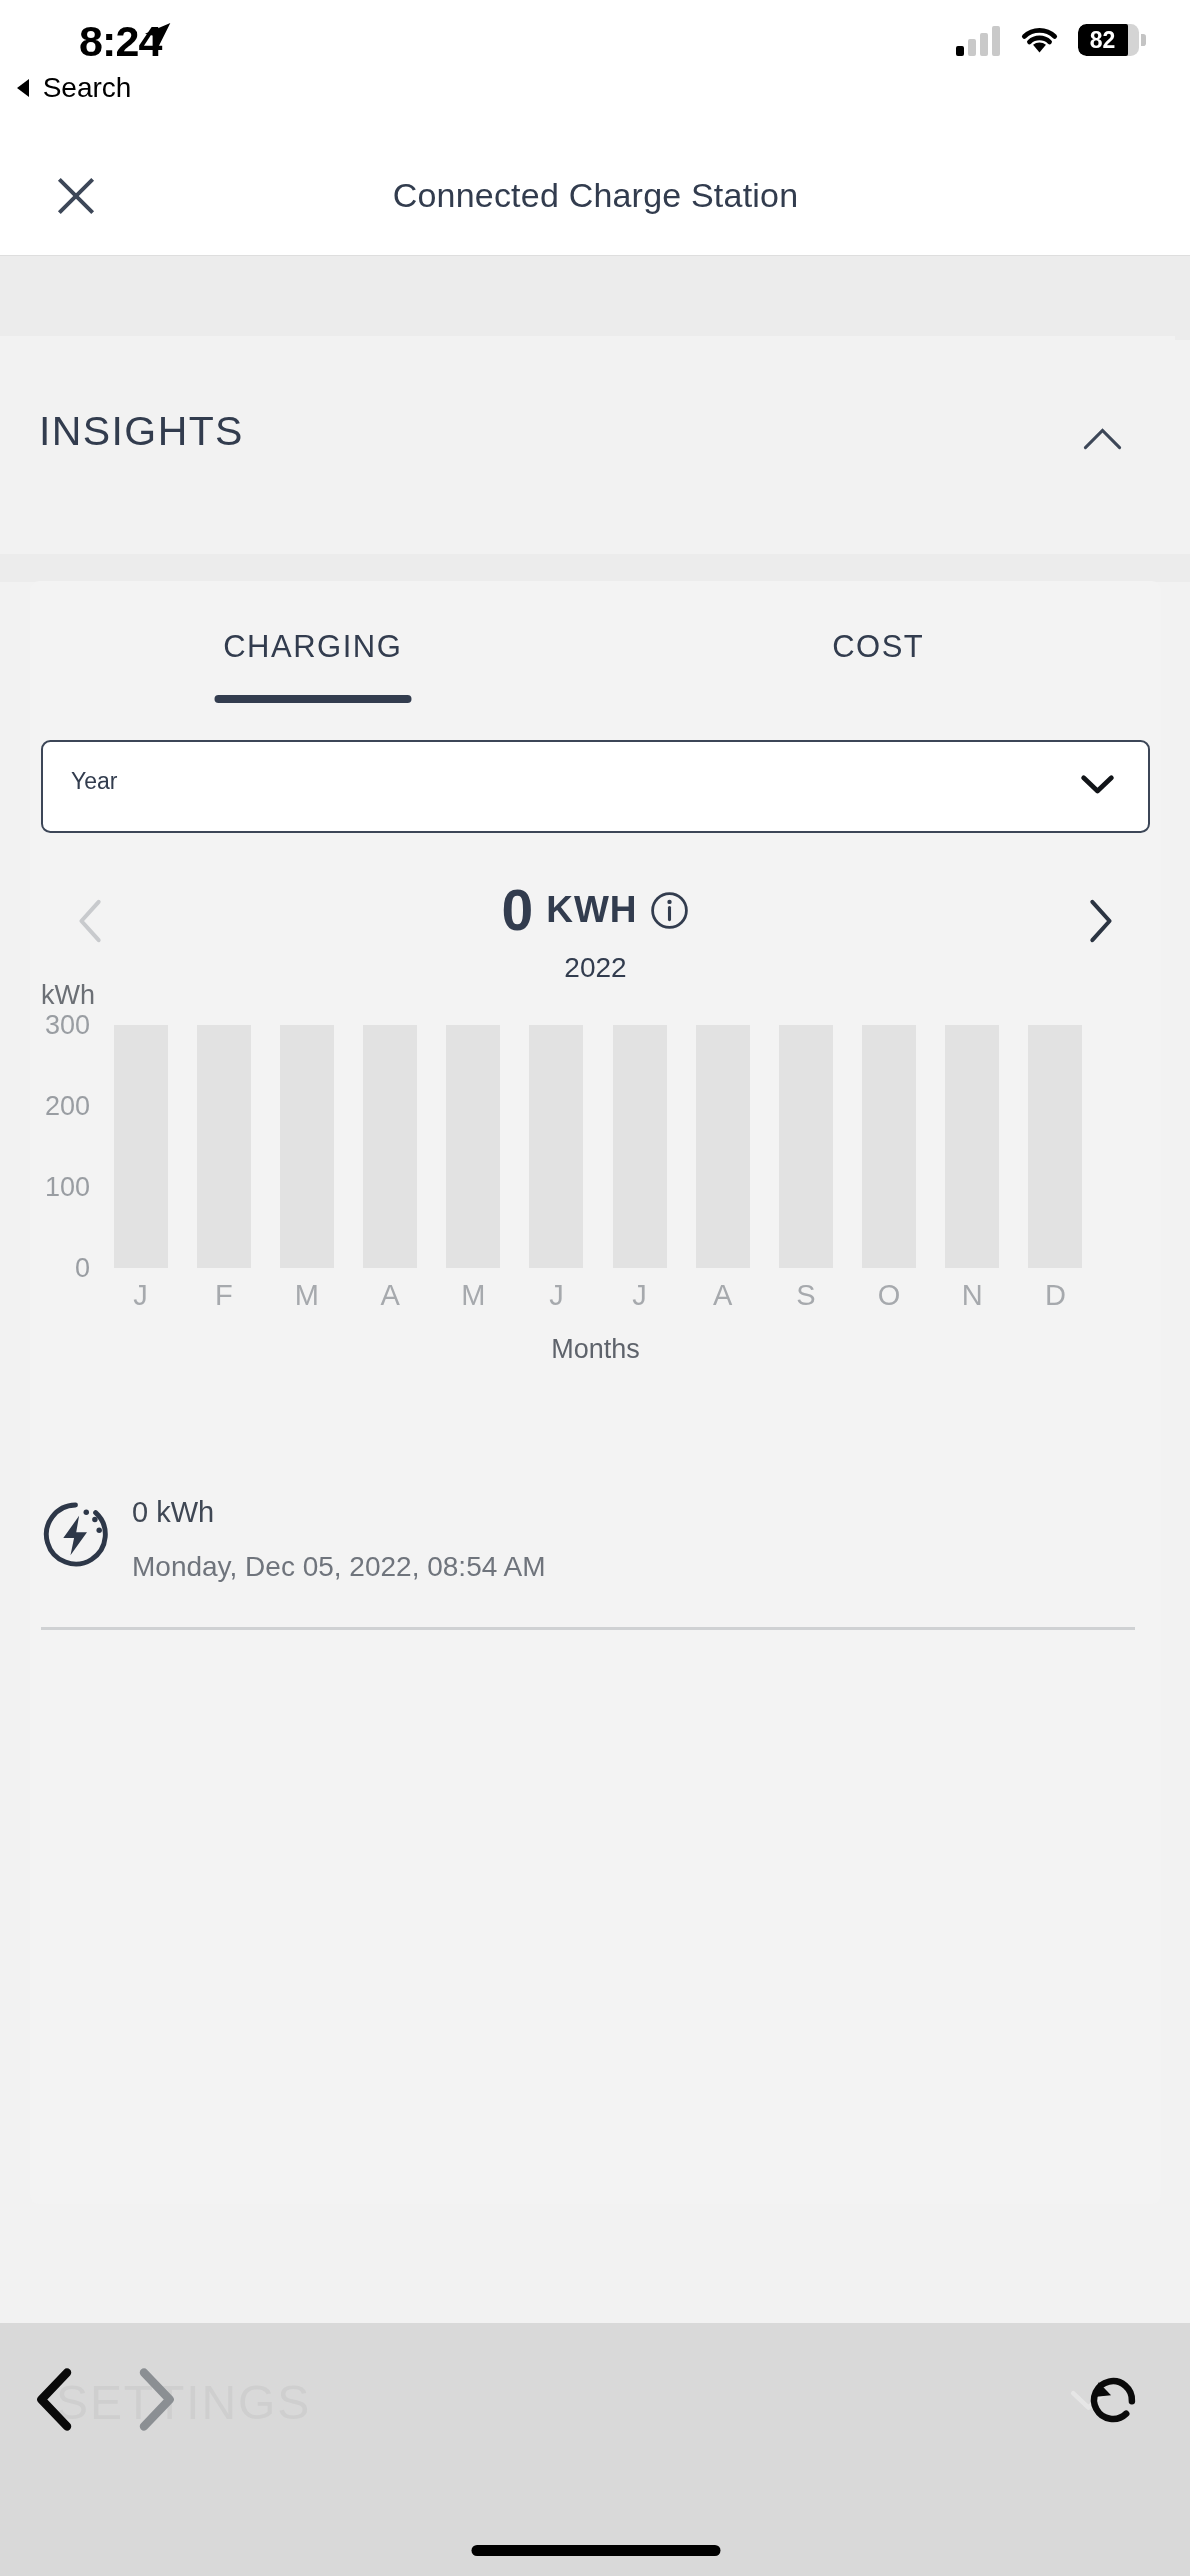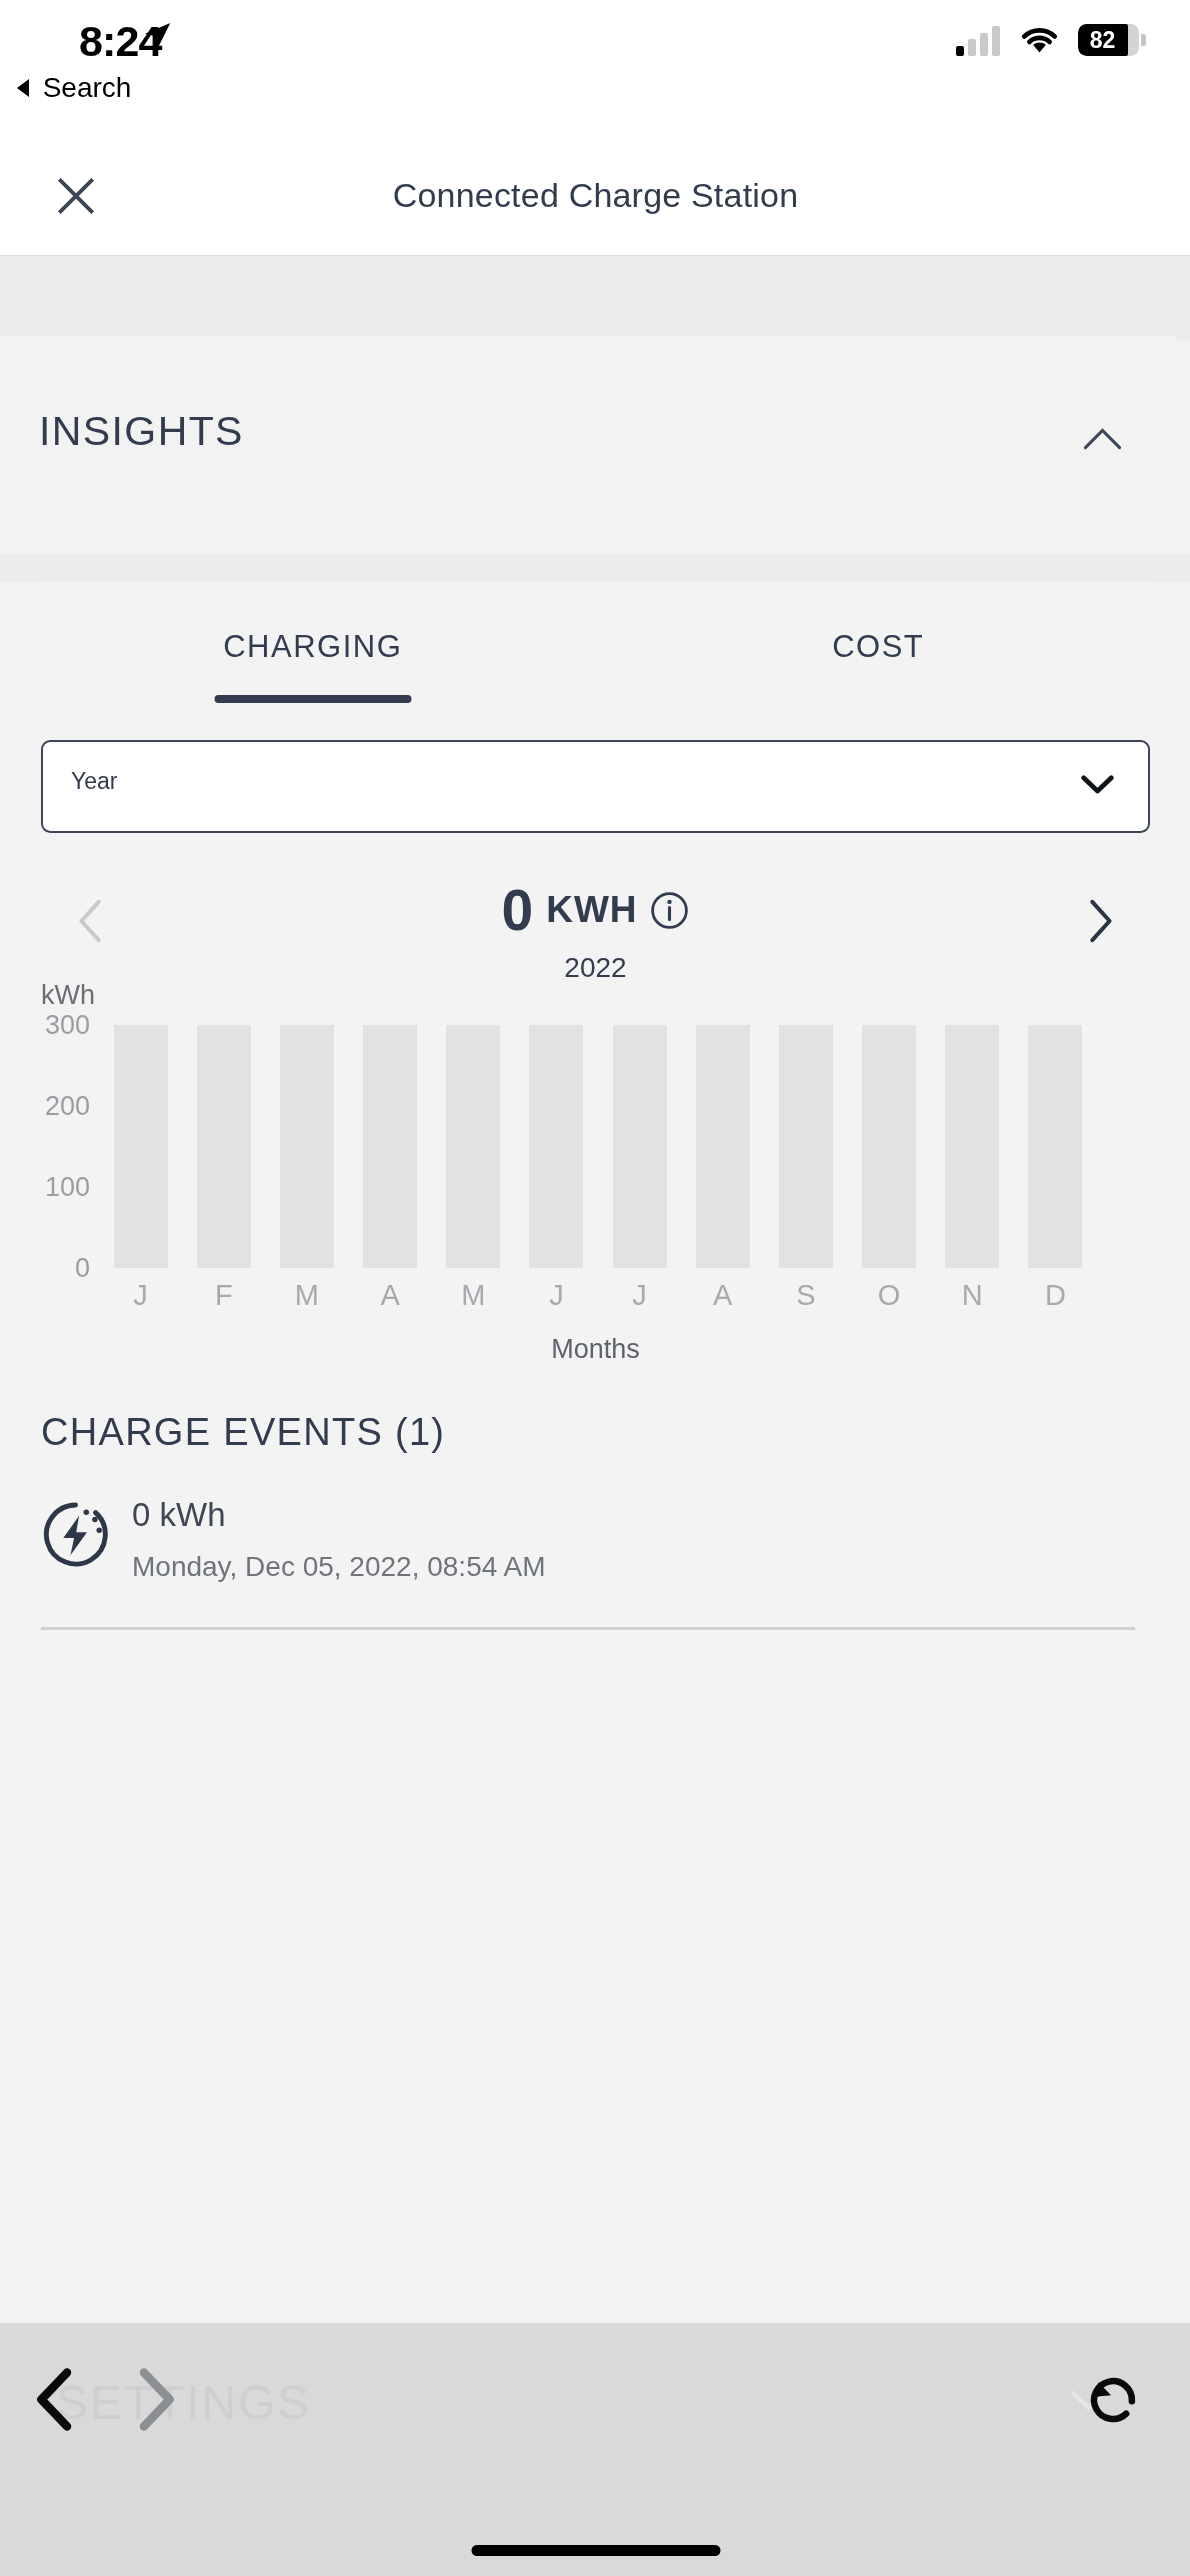--- a/index.html
+++ b/index.html
@@ -160,21 +160,21 @@
     font-size: 27px; color: #5e636b;
   }
 
   
   .events-title {
     position: absolute; top: 830px; left: 11px;
     font-size: 38px; color: #323c4e; letter-spacing: 1.3px;
   }
   .event-row { position: absolute; top: 913px; left: 11px; width: 1094px; height: 111px; }
   .event-icon { position: absolute; left: 0; top: 5.6px; width: 69px; height: 69px; }
-  .event-kwh { position: absolute; left: 91px; top: 1.9px; font-size: 33px; color: #3f4754; }
+  .event-kwh { position: absolute; left: 91px; top: 1.9px; font-size: 29px; color: #3f4754; }
   .event-date { position: absolute; left: 91px; top: 57px; font-size: 28px; color: #6f747c; }
   .event-divider {
     position: absolute; top: 1046px; left: 11px; width: 1094px; height: 2.8px; background: #cfd1d3;
   }
 
   
   .browser-bar {
     position: absolute; bottom: 0; left: 0; width: 1191px; height: 253px;
     background: #d9d9d9;
   }
@@ -341,21 +341,20 @@
             <span>J</span>
             <span>A</span>
             <span>S</span>
             <span>O</span>
             <span>N</span>
             <span>D</span>
           </div>
         <div class="xaxis-title">Months</div>
       </div>
 
-      <div class="events-title">CHARGE EVENTS (1)</div>
       <div class="event-row">
         <svg class="event-icon" viewBox="0 0 48 48">
           <path d="M24 3.5 a20.5 20.5 0 1 0 14 5.3" stroke="#2d3748" stroke-width="3.4" fill="none" stroke-linecap="round"></path>
           <circle cx="31.5" cy="8.5" r="1.9" fill="#2d3748"></circle>
           <circle cx="37.5" cy="13.5" r="1.9" fill="#2d3748"></circle>
           <circle cx="40.5" cy="21" r="1.9" fill="#2d3748"></circle>
           <path d="M26.5 11 L15.5 26.5 L23 26.5 L20.5 38.5 L32 22.5 L24.5 22.5 Z" fill="#2d3748"></path>
         </svg>
         <div class="event-kwh">0 kWh</div>
         <div class="event-date">Monday, Dec 05, 2022, 08:54 AM</div>

